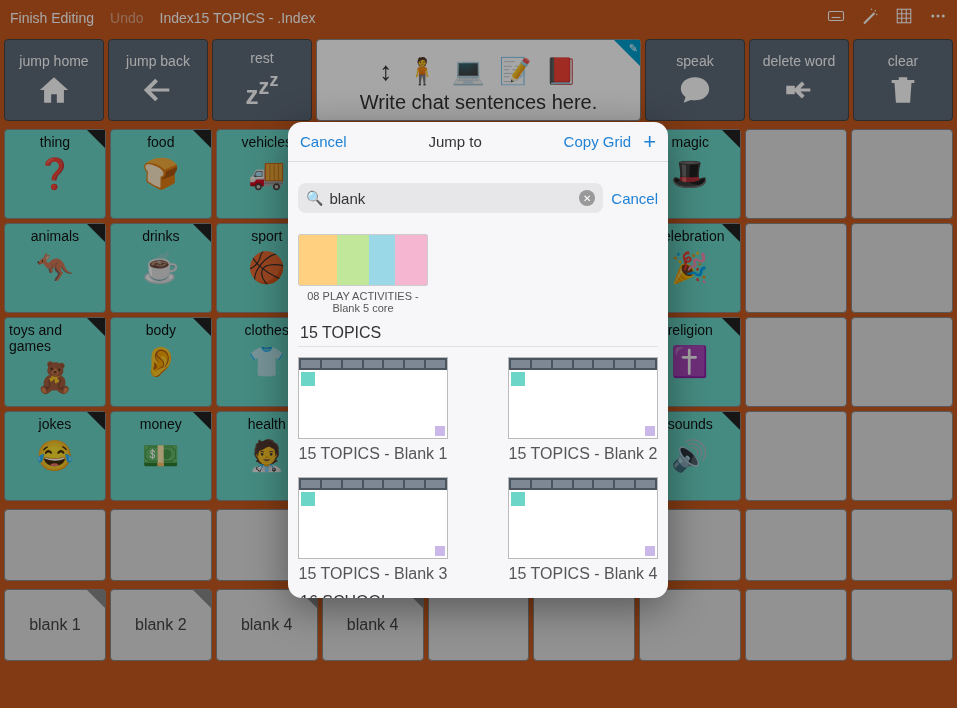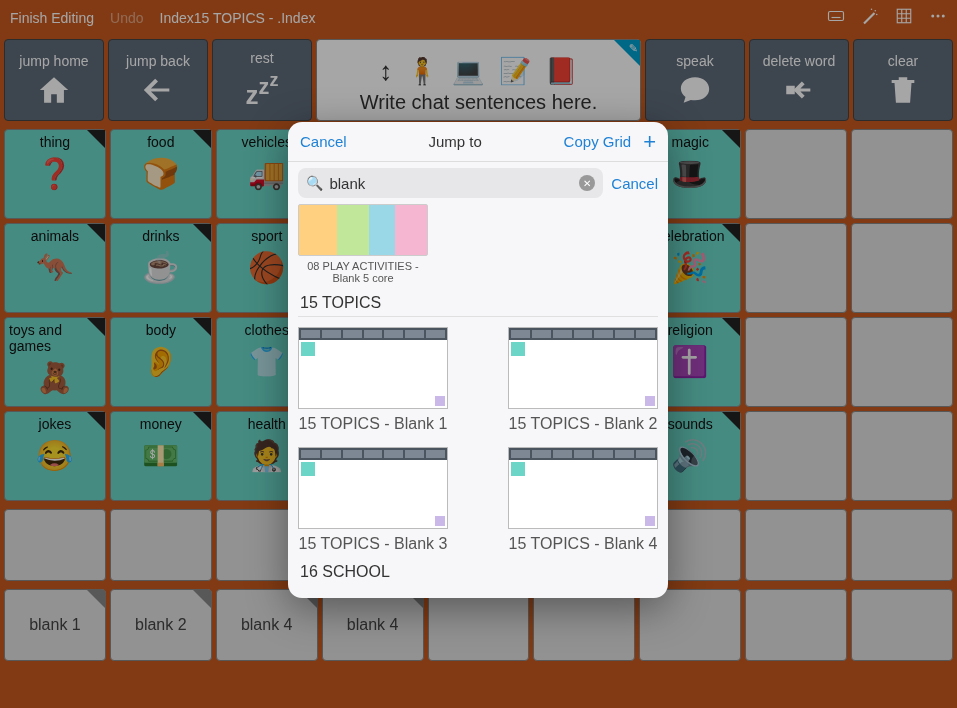--- a/index.html
+++ b/index.html
@@ -28,21 +28,21 @@
   .cell.teal { background:#6bd6c7; }
   .cell.empty { background:#e1e1e1;}
   .cell .fold { position:absolute; top:0; right:0; width:0;height:0;border-top:18px solid #222;border-left:18px solid transparent;}
   .cell .emj{font-size:30px;margin-top:6px;}
   .blankrow { padding:4px; display:grid; grid-template-columns: repeat(9,1fr); gap:4px;}
   .blankcell{height:72px;background:#e1e1e1;border:1px solid #888;border-radius:4px;display:flex;align-items:center;justify-content:center;font-size:16px;color:#444;position:relative;}
   .blankcell .foldg{position:absolute;top:0;right:0;width:0;height:0;border-top:18px solid #888;border-left:18px solid transparent;}
   
   
   .scrim { position:absolute; inset:0; background:rgba(0,0,0,.35);}
-  .modal { position:absolute; top:122px; left:288px; width:380px; height:476px; background:#f7f7f9; border-radius:14px; box-shadow:0 10px 40px rgba(0,0,0,.4); overflow:hidden; display:flex; flex-direction:column;}
+  .modal { position:absolute; top:122px; left:288px; width:380px; height:476px; background:#f7f7f9; border-radius:14px; box-shadow:0 10px 40px rgba(0,0,0,.4); overflow:hidden; display:flex; flex-direction:column;gap:15px;}
   .modal-head{display:flex;align-items:center;height:40px;padding:0 12px;border-bottom:1px solid #ddd;font-size:15px;}
   .modal-head .mtitle{flex:1;text-align:center;color:#333;}
   .modal-head .mlink{color:#1f82d6;}
   .modal-head .plus{color:#1f82d6;font-size:22px;font-weight:300;margin-left:12px;}
   .searchrow{display:flex;align-items:center;padding:6px 10px;gap:8px;}
   .searchbox{flex:1;display:flex;align-items:center;background:#e7e7ea;border-radius:8px;height:30px;padding:0 8px;gap:6px;}
   .searchbox input{flex:1;border:0;background:transparent;outline:none;font-size:15px;color:#333;}
   .searchbox .mag{color:#777;font-size:14px;}
   .searchbox .clr{width:16px;height:16px;border-radius:50%;background:#999;color:#fff;display:flex;align-items:center;justify-content:center;font-size:10px;}
   .scancel{color:#1f82d6;font-size:15px;}

